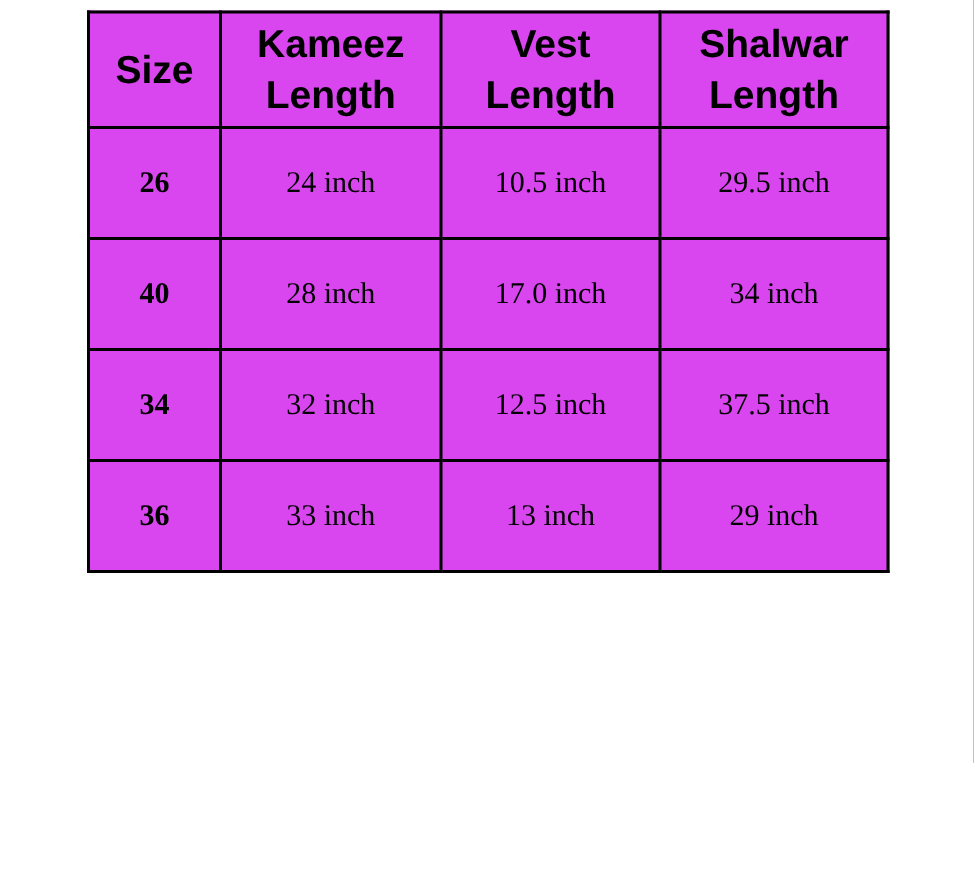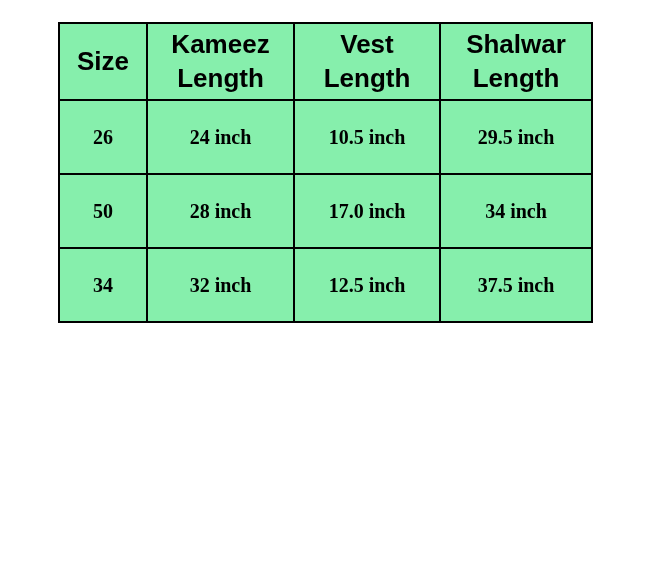--- a/index.html
+++ b/index.html
@@ -9,39 +9,38 @@
   body {
     width: 649px;
     height: 587px;
     background: #ffffff;
     position: relative;
     overflow: hidden;
   }
   table.size-chart {
     position: absolute;
     left: 58px;
-    top: 22px;
+    top: 7px;
     border-collapse: collapse;
     table-layout: fixed;
     width: 533px;
-    background: #86efac;
+    background: #d946ef;
   }
   table.size-chart col.c-size    { width: 88px;  }
   table.size-chart col.c-kameez  { width: 147px; }
   table.size-chart col.c-vest    { width: 146px; }
   table.size-chart col.c-shalwar { width: 152px; }
 
   table.size-chart th,
   table.size-chart td {
     border: 2px solid #000000;
     text-align: center;
     vertical-align: middle;
     padding: 0;
     color: #000000;
-    font-weight: bold;
   }
   table.size-chart th {
     font-family: "Liberation Sans", sans-serif;
     font-weight: bold;
     font-size: 26px;
     height: 75px;
     line-height: 1.3;
   }
   table.size-chart th span {
     display: block;
@@ -86,25 +85,31 @@
     </tr>
   </thead>
   <tbody>
     <tr>
       <td class="size-cell">26</td>
       <td>24 inch</td>
       <td>10.5 inch</td>
       <td>29.5 inch</td>
     </tr>
     <tr>
-      <td class="size-cell">50</td>
+      <td class="size-cell">40</td>
       <td>28 inch</td>
       <td>17.0 inch</td>
       <td>34 inch</td>
     </tr>
     <tr>
       <td class="size-cell">34</td>
       <td>32 inch</td>
       <td>12.5 inch</td>
       <td>37.5 inch</td>
     </tr>
+    <tr>
+      <td class="size-cell">36</td>
+      <td>33 inch</td>
+      <td>13 inch</td>
+      <td>29 inch</td>
+    </tr>
   </tbody>
 </table>
 
 </body></html>

